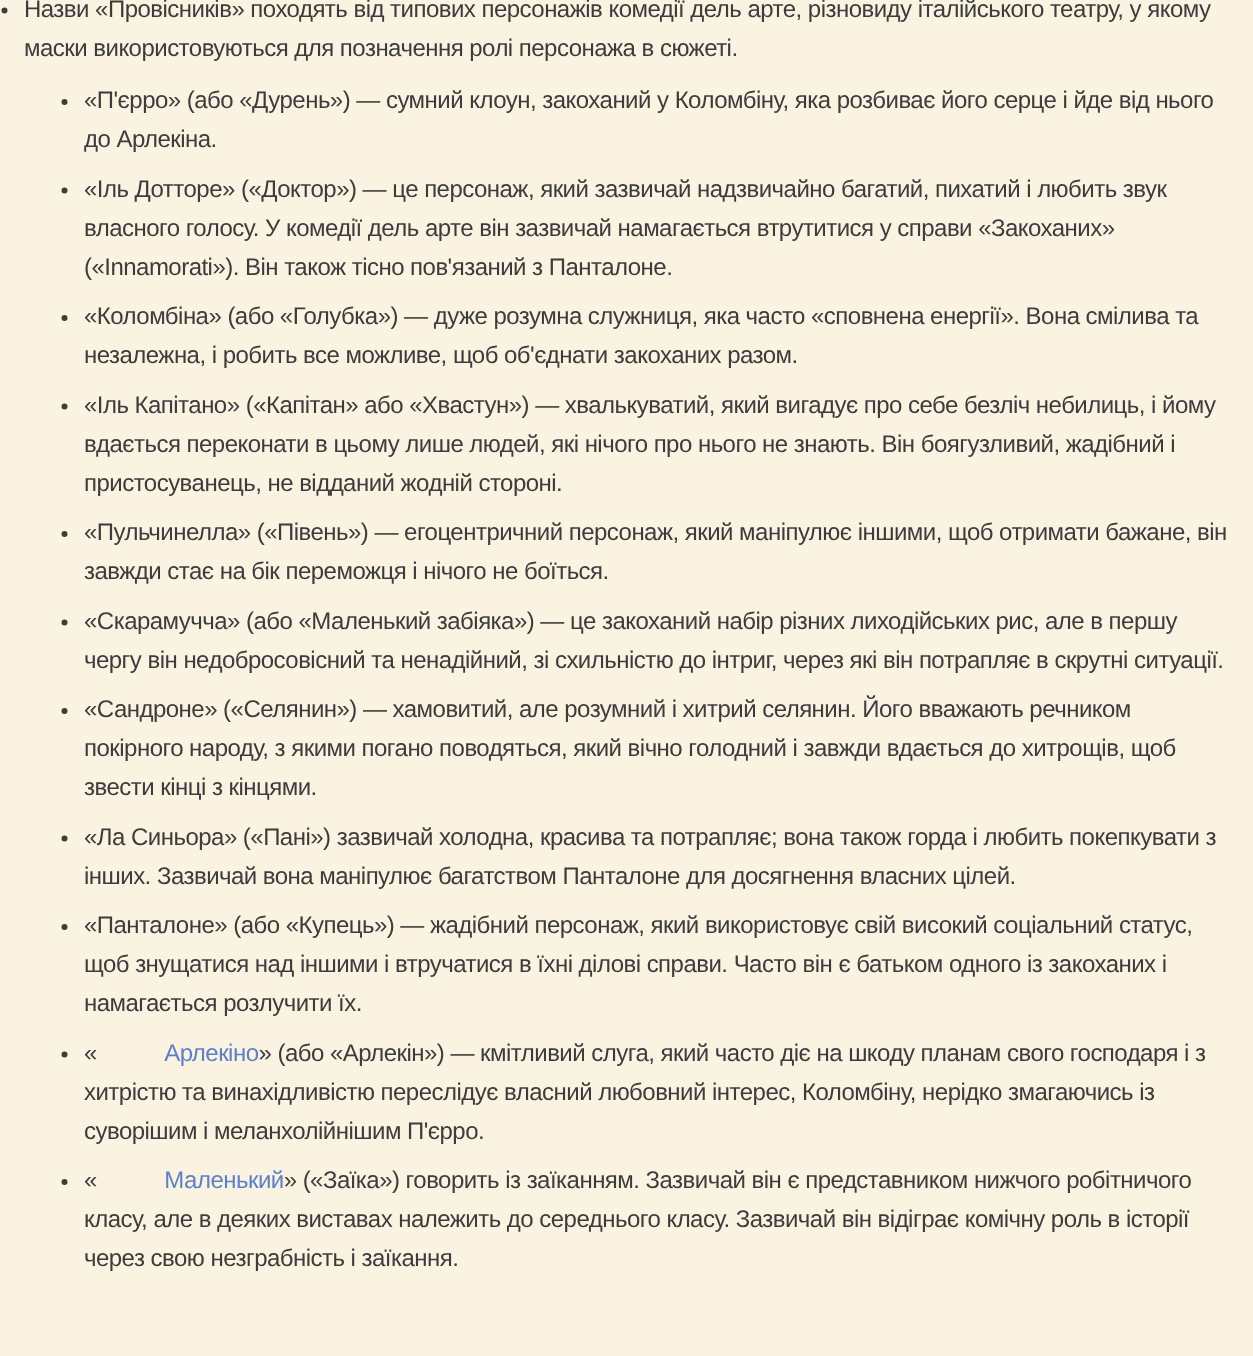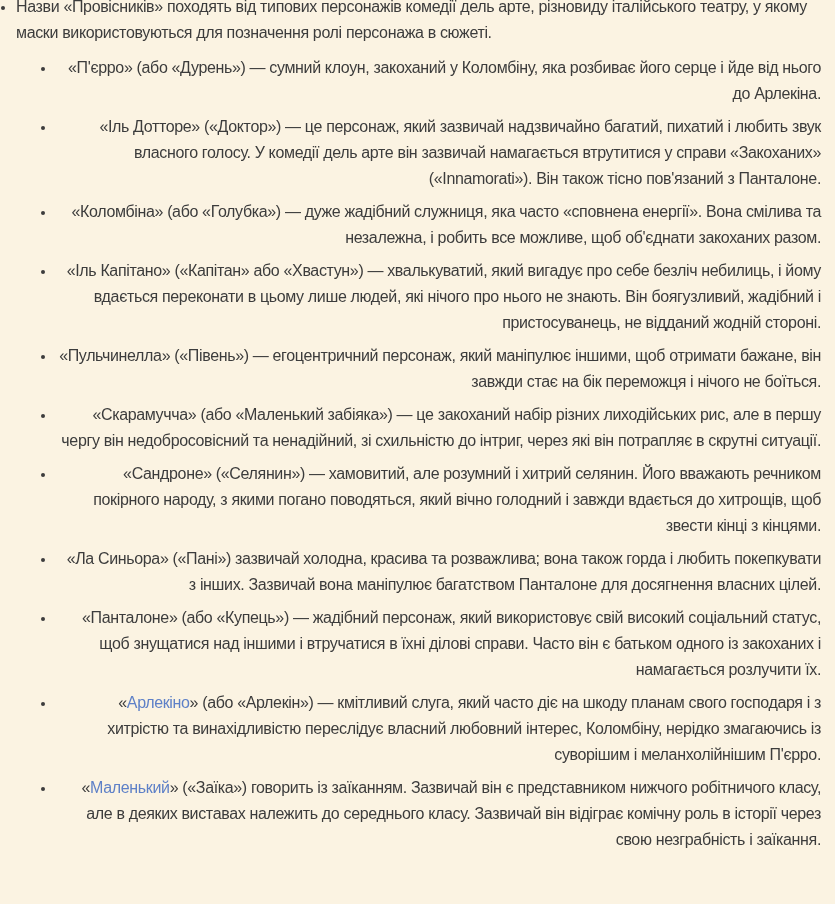--- a/index.html
+++ b/index.html
@@ -40,46 +40,46 @@
   li.intro-item {
     margin: 0;
   }
   ul.character-list {
     margin: 9px 0 0 0;
     padding-left: 40px;
     list-style: disc outside;
   }
   li.character-item {
     margin-bottom: 7px;
-    text-align: right;
   }
   li.character-item:last-child {
     margin-bottom: 0;
   }
   a.character-link {
     color: var(--link);
     text-decoration: none;
     cursor: pointer;
+    margin-left: 45px;
   }
 </style>
 </head>
 <body>
 
 <div class="page">
   <ul class="root-list">
     <li class="intro-item">
       <span>Назви «Провісників» походять від типових персонажів комедії дель арте, різновиду італійського театру, у якому маски використовуються для позначення ролі персонажа в сюжеті.</span>
       <ul class="character-list" id="character-list">
           <li class="character-item"><span>«П'єрро» (або «Дурень») — сумний клоун, закоханий у Коломбіну, яка розбиває його серце і йде від нього до Арлекіна.</span></li>
           <li class="character-item"><span>«Іль Дотторе» («Доктор») — це персонаж, який зазвичай надзвичайно багатий, пихатий і любить звук власного голосу. У комедії дель арте він зазвичай намагається втрутитися у справи «Закоханих» («Innamorati»). Він також тісно пов'язаний з Панталоне.</span></li>
-          <li class="character-item"><span>«Коломбіна» (або «Голубка») — дуже жадібний служниця, яка часто «сповнена енергії». Вона смілива та незалежна, і робить все можливе, щоб об'єднати закоханих разом.</span></li>
+          <li class="character-item"><span>«Коломбіна» (або «Голубка») — дуже розумна служниця, яка часто «сповнена енергії». Вона смілива та незалежна, і робить все можливе, щоб об'єднати закоханих разом.</span></li>
           <li class="character-item"><span>«Іль Капітано» («Капітан» або «Хвастун») — хвалькуватий, який вигадує про себе безліч небилиць, і йому вдається переконати в цьому лише людей, які нічого про нього не знають. Він боягузливий, жадібний і пристосуванець, не відданий жодній стороні.</span></li>
           <li class="character-item"><span>«Пульчинелла» («Півень») — егоцентричний персонаж, який маніпулює іншими, щоб отримати бажане, він завжди стає на бік переможця і нічого не боїться.</span></li>
           <li class="character-item"><span>«Скарамучча» (або «Маленький забіяка») — це закоханий набір різних лиходійських рис, але в першу чергу він недобросовісний та ненадійний, зі схильністю до інтриг, через які він потрапляє в скрутні ситуації.</span></li>
           <li class="character-item"><span>«Сандроне» («Селянин») — хамовитий, але розумний і хитрий селянин. Його вважають речником покірного народу, з якими погано поводяться, який вічно голодний і завжди вдається до хитрощів, щоб звести кінці з кінцями.</span></li>
-          <li class="character-item"><span>«Ла Синьора» («Пані») зазвичай холодна, красива та розважлива; вона також горда і любить покепкувати з інших. Зазвичай вона маніпулює багатством Панталоне для досягнення власних цілей.</span></li>
+          <li class="character-item"><span>«Ла Синьора» («Пані») зазвичай холодна, красива та потрапляє; вона також горда і любить покепкувати з інших. Зазвичай вона маніпулює багатством Панталоне для досягнення власних цілей.</span></li>
           <li class="character-item"><span>«Панталоне» (або «Купець») — жадібний персонаж, який використовує свій високий соціальний статус, щоб знущатися над іншими і втручатися в їхні ділові справи. Часто він є батьком одного із закоханих і намагається розлучити їх.</span></li>
           <li class="character-item"><span>«</span><a class="character-link" href="#">Арлекіно</a><span>» (або «Арлекін») — кмітливий слуга, який часто діє на шкоду планам свого господаря і з хитрістю та винахідливістю переслідує власний любовний інтерес, Коломбіну, нерідко змагаючись із суворішим і меланхолійнішим П'єрро.</span></li>
           <li class="character-item"><span>«</span><a class="character-link" href="#">Маленький</a><span>» («Заїка») говорить із заїканням. Зазвичай він є представником нижчого робітничого класу, але в деяких виставах належить до середнього класу. Зазвичай він відіграє комічну роль в історії через свою незграбність і заїкання.</span></li>
         </ul>
     </li>
   </ul>
 </div>
 
 </body></html>

